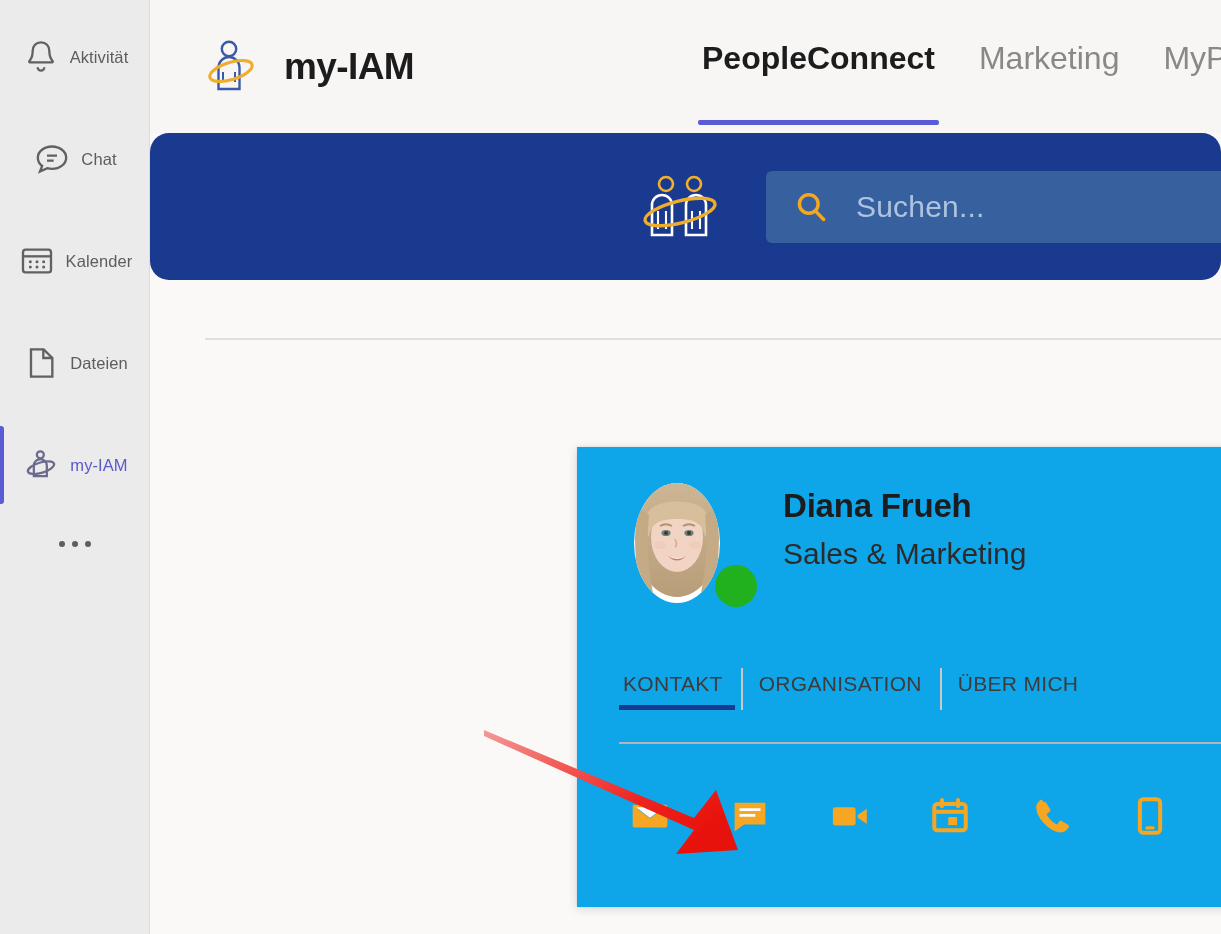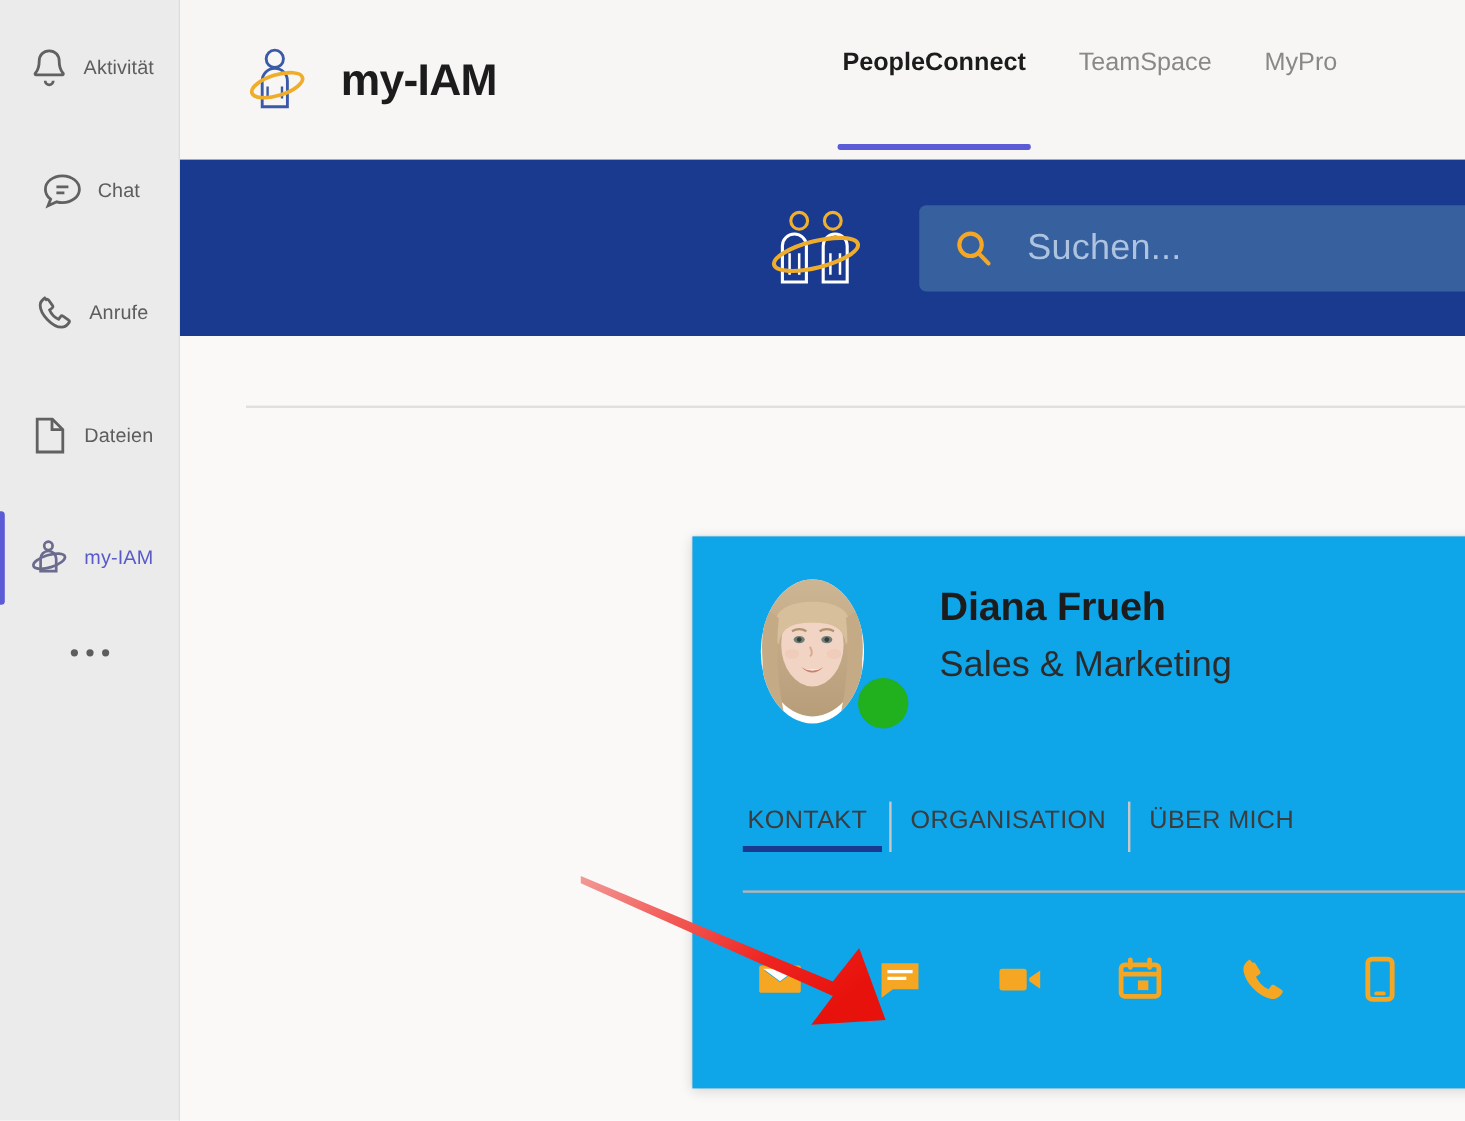--- a/index.html
+++ b/index.html
@@ -80,21 +80,21 @@
   .brand-name {
     font-size: 37px; font-weight: bold; color: #1c1c1c;
     letter-spacing: -.6px;
   }
   .nav-tabs {
     display: flex; align-items: flex-start; gap: 0;
     position: absolute; left: 530px; top: 40px;
     height: 93px;
   }
   .nav-tab {
-    font-size: 21px;
+    font-size: 32px;
     color: #8a8886;
     padding: 0 22px;
     white-space: nowrap;
     cursor: pointer;
     position: relative;
     height: 93px;
   }
   .nav-tab.active { color: #1c1c1c; font-weight: bold; }
   .nav-tab.active::after {
     content: "";
@@ -103,20 +103,21 @@
   }
 
   
   .search-band {
     height: 147px;
     background: #1a3a8f;
     display: flex; align-items: center;
     padding-left: 474px;
     gap: 30px;
     position: relative;
+    border-radius: 19px;
   }
   .band-logo { width: 112px; height: 80px; flex: 0 0 112px; }
   .search-box {
     flex: 1 1 auto;
     height: 72px;
     background: #36609e;
     border-radius: 6px;
     display: flex; align-items: center;
     gap: 26px;
     padding: 0 26px;
@@ -251,29 +252,36 @@
       <span class="rail-icon">
         <svg width="40" height="40" viewBox="0 0 24 24" fill="none" stroke="currentColor" stroke-width="1.4">
           <path d="M20.5 11.2c0 3.7-3.8 6.7-8.5 6.7-1 0-1.9-.1-2.8-.4l-4.4 2 1.3-3.3c-1.6-1.2-2.6-2.9-2.6-5 0-3.7 3.8-6.7 8.5-6.7s8.5 3 8.5 6.7z"></path>
           <path d="M9 10h6M9 13h4"></path>
         </svg>
       </span>
       <span class="rail-label">Chat</span>
     </div>
 
 
-
     <div class="rail-item">
       <span class="rail-icon">
         <svg width="40" height="40" viewBox="0 0 24 24" fill="none" stroke="currentColor" stroke-width="1.4">
-          <path d="M7.4 4.4c-1 .7-2.3 1.9-2.3 3.6 0 4.6 6.2 11 10.7 11 1.8 0 3-1.3 3.7-2.3.3-.4.2-.9-.2-1.2l-2.8-2c-.4-.3-.9-.2-1.2.2l-1 1.3c-1.9-.8-3.7-2.7-4.5-4.6l1.3-1c.4-.3.5-.8.2-1.2l-2-2.8c-.3-.4-.8-.5-1.2-.2z"></path>
-        </svg>
-      </span>
-      <span class="rail-label">Anrufe</span>
-    </div>
+          <rect x="3.6" y="5.2" width="16.8" height="13.6" rx="1.6"></rect>
+          <path d="M3.6 9.2h16.8"></path>
+          <circle cx="8" cy="12.4" r=".9" fill="currentColor" stroke="none"></circle>
+          <circle cx="12" cy="12.4" r=".9" fill="currentColor" stroke="none"></circle>
+          <circle cx="16" cy="12.4" r=".9" fill="currentColor" stroke="none"></circle>
+          <circle cx="8" cy="15.6" r=".9" fill="currentColor" stroke="none"></circle>
+          <circle cx="12" cy="15.6" r=".9" fill="currentColor" stroke="none"></circle>
+          <circle cx="16" cy="15.6" r=".9" fill="currentColor" stroke="none"></circle>
+        </svg>
+      </span>
+      <span class="rail-label">Kalender</span>
+    </div>
+
 
     <div class="rail-item">
       <span class="rail-icon">
         <svg width="40" height="40" viewBox="0 0 24 24" fill="none" stroke="currentColor" stroke-width="1.4">
           <path d="M6 3.8h7.6L18.8 9v11.2H6z"></path>
           <path d="M13.4 3.8V9h5.4"></path>
         </svg>
       </span>
       <span class="rail-label">Dateien</span>
     </div>
@@ -309,21 +317,21 @@
           </svg>
         </span>
         <span class="brand-name">my-IAM</span>
       </div>
 
       <div class="nav-tabs">
         <div class="nav-tab active">
           <span>PeopleConnect</span>
         </div>
         <div class="nav-tab">
-          <span>TeamSpace</span>
+          <span>Marketing</span>
         </div>
         <div class="nav-tab">
           <span>MyPro</span>
         </div>
       </div>
     </div>
 
     <div class="search-band">
       <span class="band-logo">
         <svg width="112" height="80" viewBox="0 0 112 80" fill="none">

